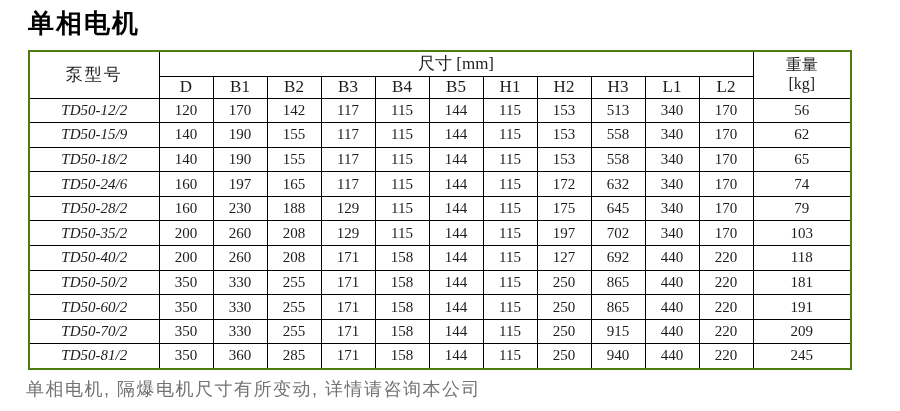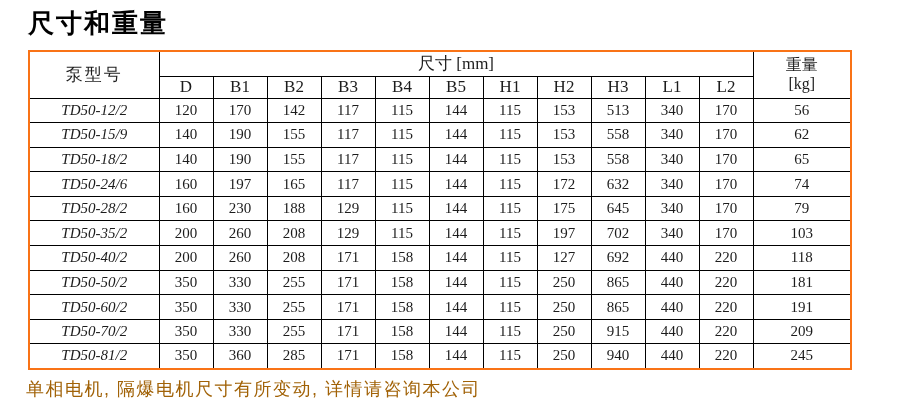--- a/index.html
+++ b/index.html
@@ -26,21 +26,21 @@
     letter-spacing: 2px;
     color: #000000;
   }
   table.spec-table {
     position: absolute;
     left: 28px;
     top: 50px;
     width: 728px;
     border-collapse: collapse;
     table-layout: fixed;
-    border: 2px solid #f97316;
+    border: 2px solid #4d7c0f;
     background: #ffffff;
   }
   table.spec-table th,
   table.spec-table td {
     border: 1px solid #000000;
     text-align: center;
     vertical-align: middle;
     padding: 0;
     font-weight: normal;
     color: #1c1c1c;
@@ -75,27 +75,27 @@
     font-size: 15px;
   }
   .footnote {
     position: absolute;
     left: 26px;
     top: 377px;
     margin: 0;
     font-family: "Liberation Sans", sans-serif;
     font-size: 18px;
     letter-spacing: 1.5px;
-    color: #a16207;
+    color: #737373;
   }
 </style>
 </head>
 <body>
 
-<h1 class="page-title">尺寸和重量</h1>
+<h1 class="page-title">单相电机</h1>
 
 <table class="spec-table">
   <colgroup id="table-colgroup">
       <col class="c-model">
       <col class="c-dim">
       <col class="c-dim">
       <col class="c-dim">
       <col class="c-dim">
       <col class="c-dim">
       <col class="c-dim">

